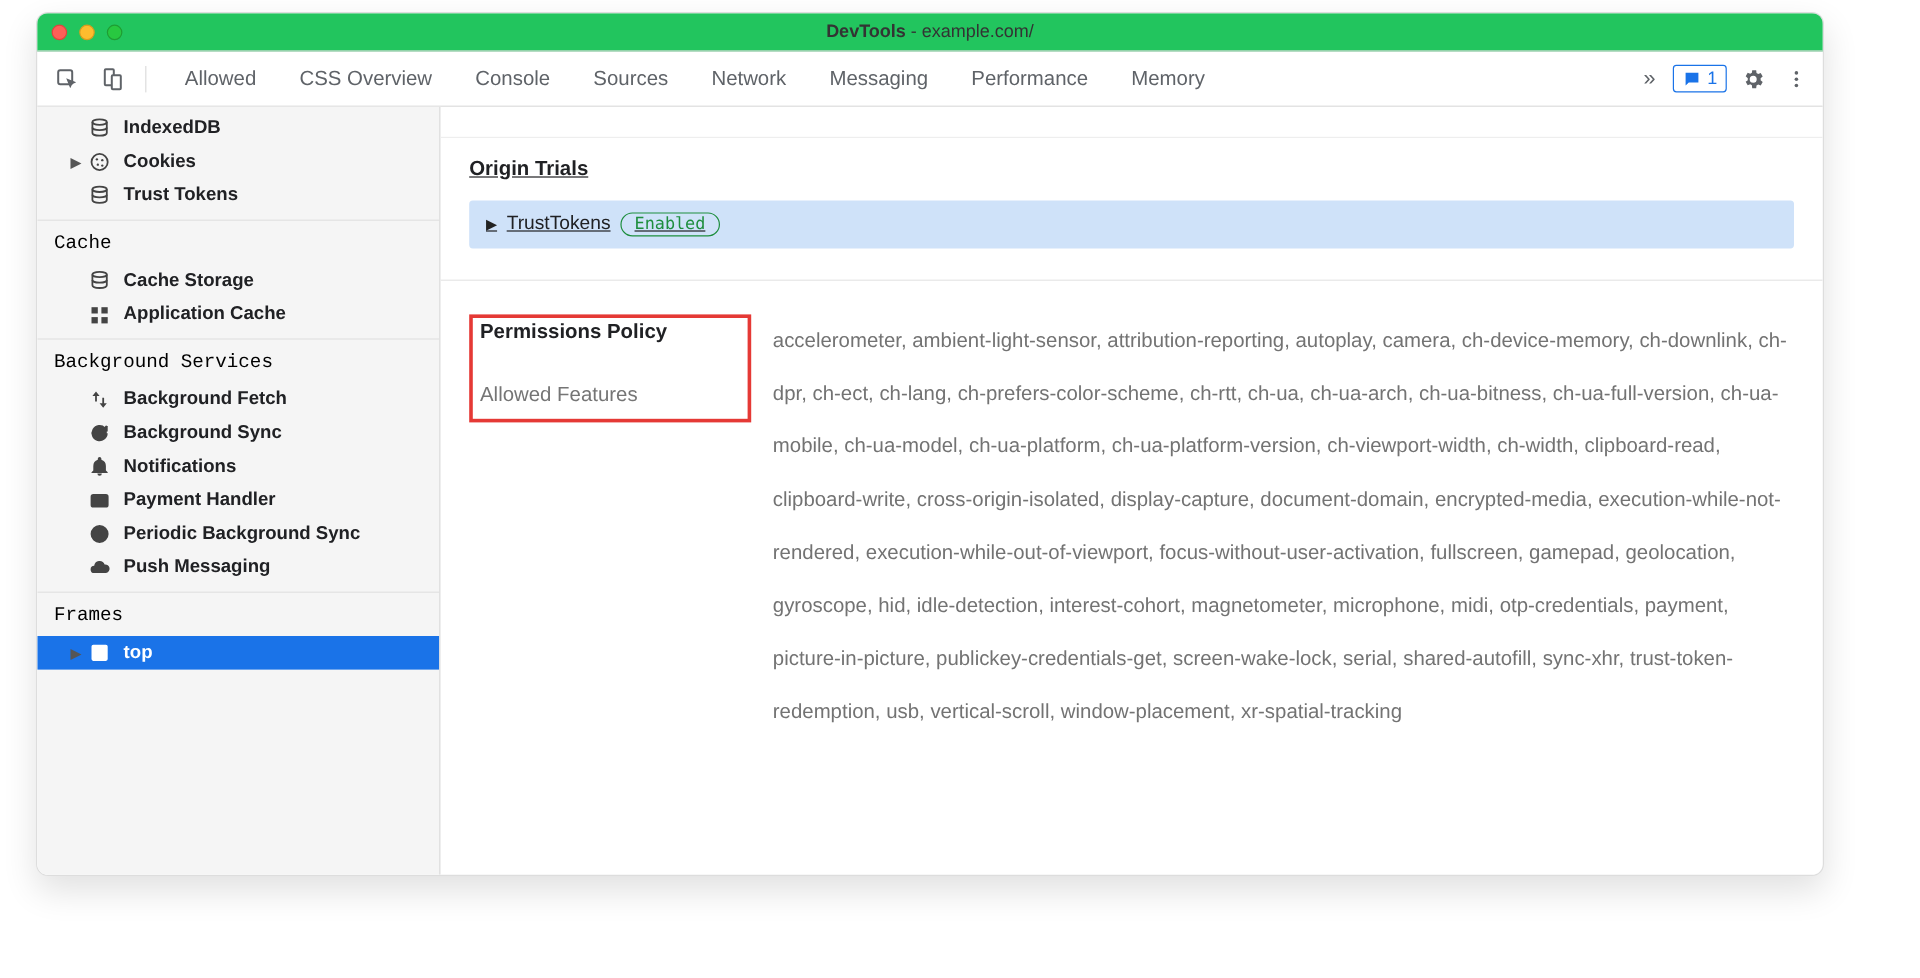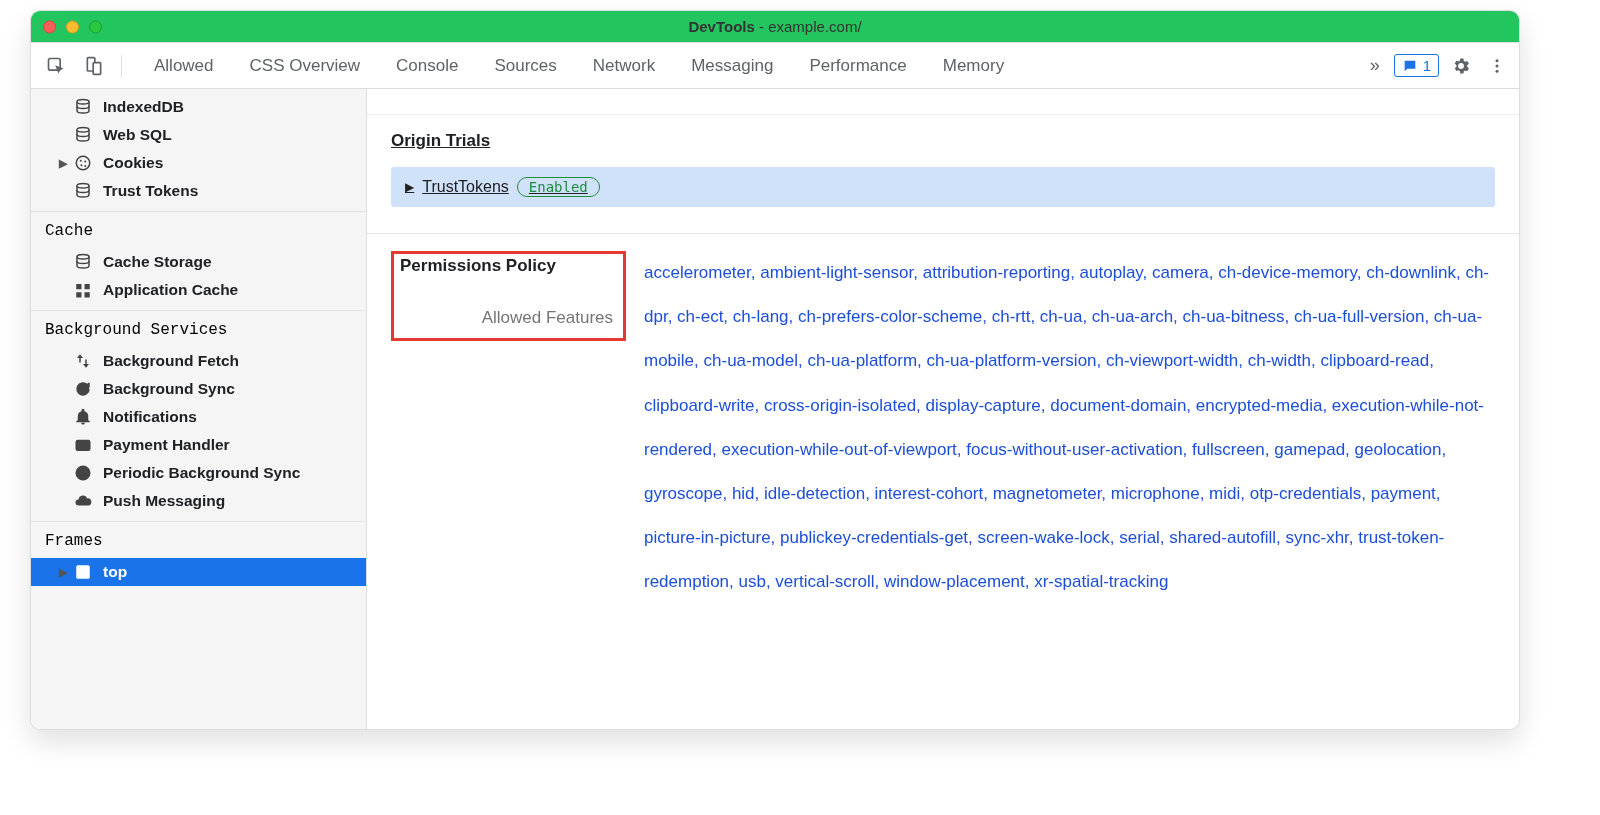--- a/index.html
+++ b/index.html
@@ -225,33 +225,32 @@
   }
   .highlight-box {
     border: 3.5px solid #e53935;
     padding: 2px 10px 10px 6px;
     display: inline-block;
   }
   .allowed-label {
     color: #757575;
     font-size: 17px;
     margin-top: 32px;
-    text-align: right;
   }
   .perm-grid {
     display: grid;
     grid-template-columns: 235px 1fr;
     column-gap: 18px;
     align-items: start;
-    margin-top: 1px;
+    margin-top: 12px;
   }
   .features-text {
     font-size: 17px;
     line-height: 2.6;
-    color: #1d4ed8;
+    color: #737373;
   }
   .top-blank { height: 14px; border-bottom: 1px solid #eee;}
 </style>
 </head>
 <body>
 
 <div class="window">
 
   <div class="titlebar">
     <div class="traffic-lights">
@@ -321,30 +320,20 @@
               <span class="sb-icon">
                 <svg width="18" height="18" viewBox="0 0 24 24">
                   <ellipse cx="12" cy="5" rx="8" ry="3" fill="none" stroke="#444" stroke-width="2"></ellipse>
                   <path d="M4 5v6c0 1.7 3.6 3 8 3s8-1.3 8-3V5" fill="none" stroke="#444" stroke-width="2"></path>
                   <path d="M4 11v6c0 1.7 3.6 3 8 3s8-1.3 8-3v-6" fill="none" stroke="#444" stroke-width="2"></path>
                 </svg>
               </span>
               <span>IndexedDB</span>
             </div>
             <div class="sb-item">
-              <span class="sb-icon">
-                <svg width="18" height="18" viewBox="0 0 24 24">
-                  <ellipse cx="12" cy="5" rx="8" ry="3" fill="none" stroke="#444" stroke-width="2"></ellipse>
-                  <path d="M4 5v6c0 1.7 3.6 3 8 3s8-1.3 8-3V5" fill="none" stroke="#444" stroke-width="2"></path>
-                  <path d="M4 11v6c0 1.7 3.6 3 8 3s8-1.3 8-3v-6" fill="none" stroke="#444" stroke-width="2"></path>
-                </svg>
-              </span>
-              <span>Web SQL</span>
-            </div>
-            <div class="sb-item">
               <span class="caret">▶</span>
               <span class="sb-icon">
                 <svg width="18" height="18" viewBox="0 0 24 24">
                   <circle cx="12" cy="12" r="9" fill="none" stroke="#444" stroke-width="2"></circle>
                   <circle cx="9" cy="9" r="1.3" fill="#444"></circle>
                   <circle cx="15" cy="10" r="1.3" fill="#444"></circle>
                   <circle cx="10" cy="15" r="1.3" fill="#444"></circle>
                   <circle cx="15" cy="16" r="1.3" fill="#444"></circle>
                 </svg>
               </span>

